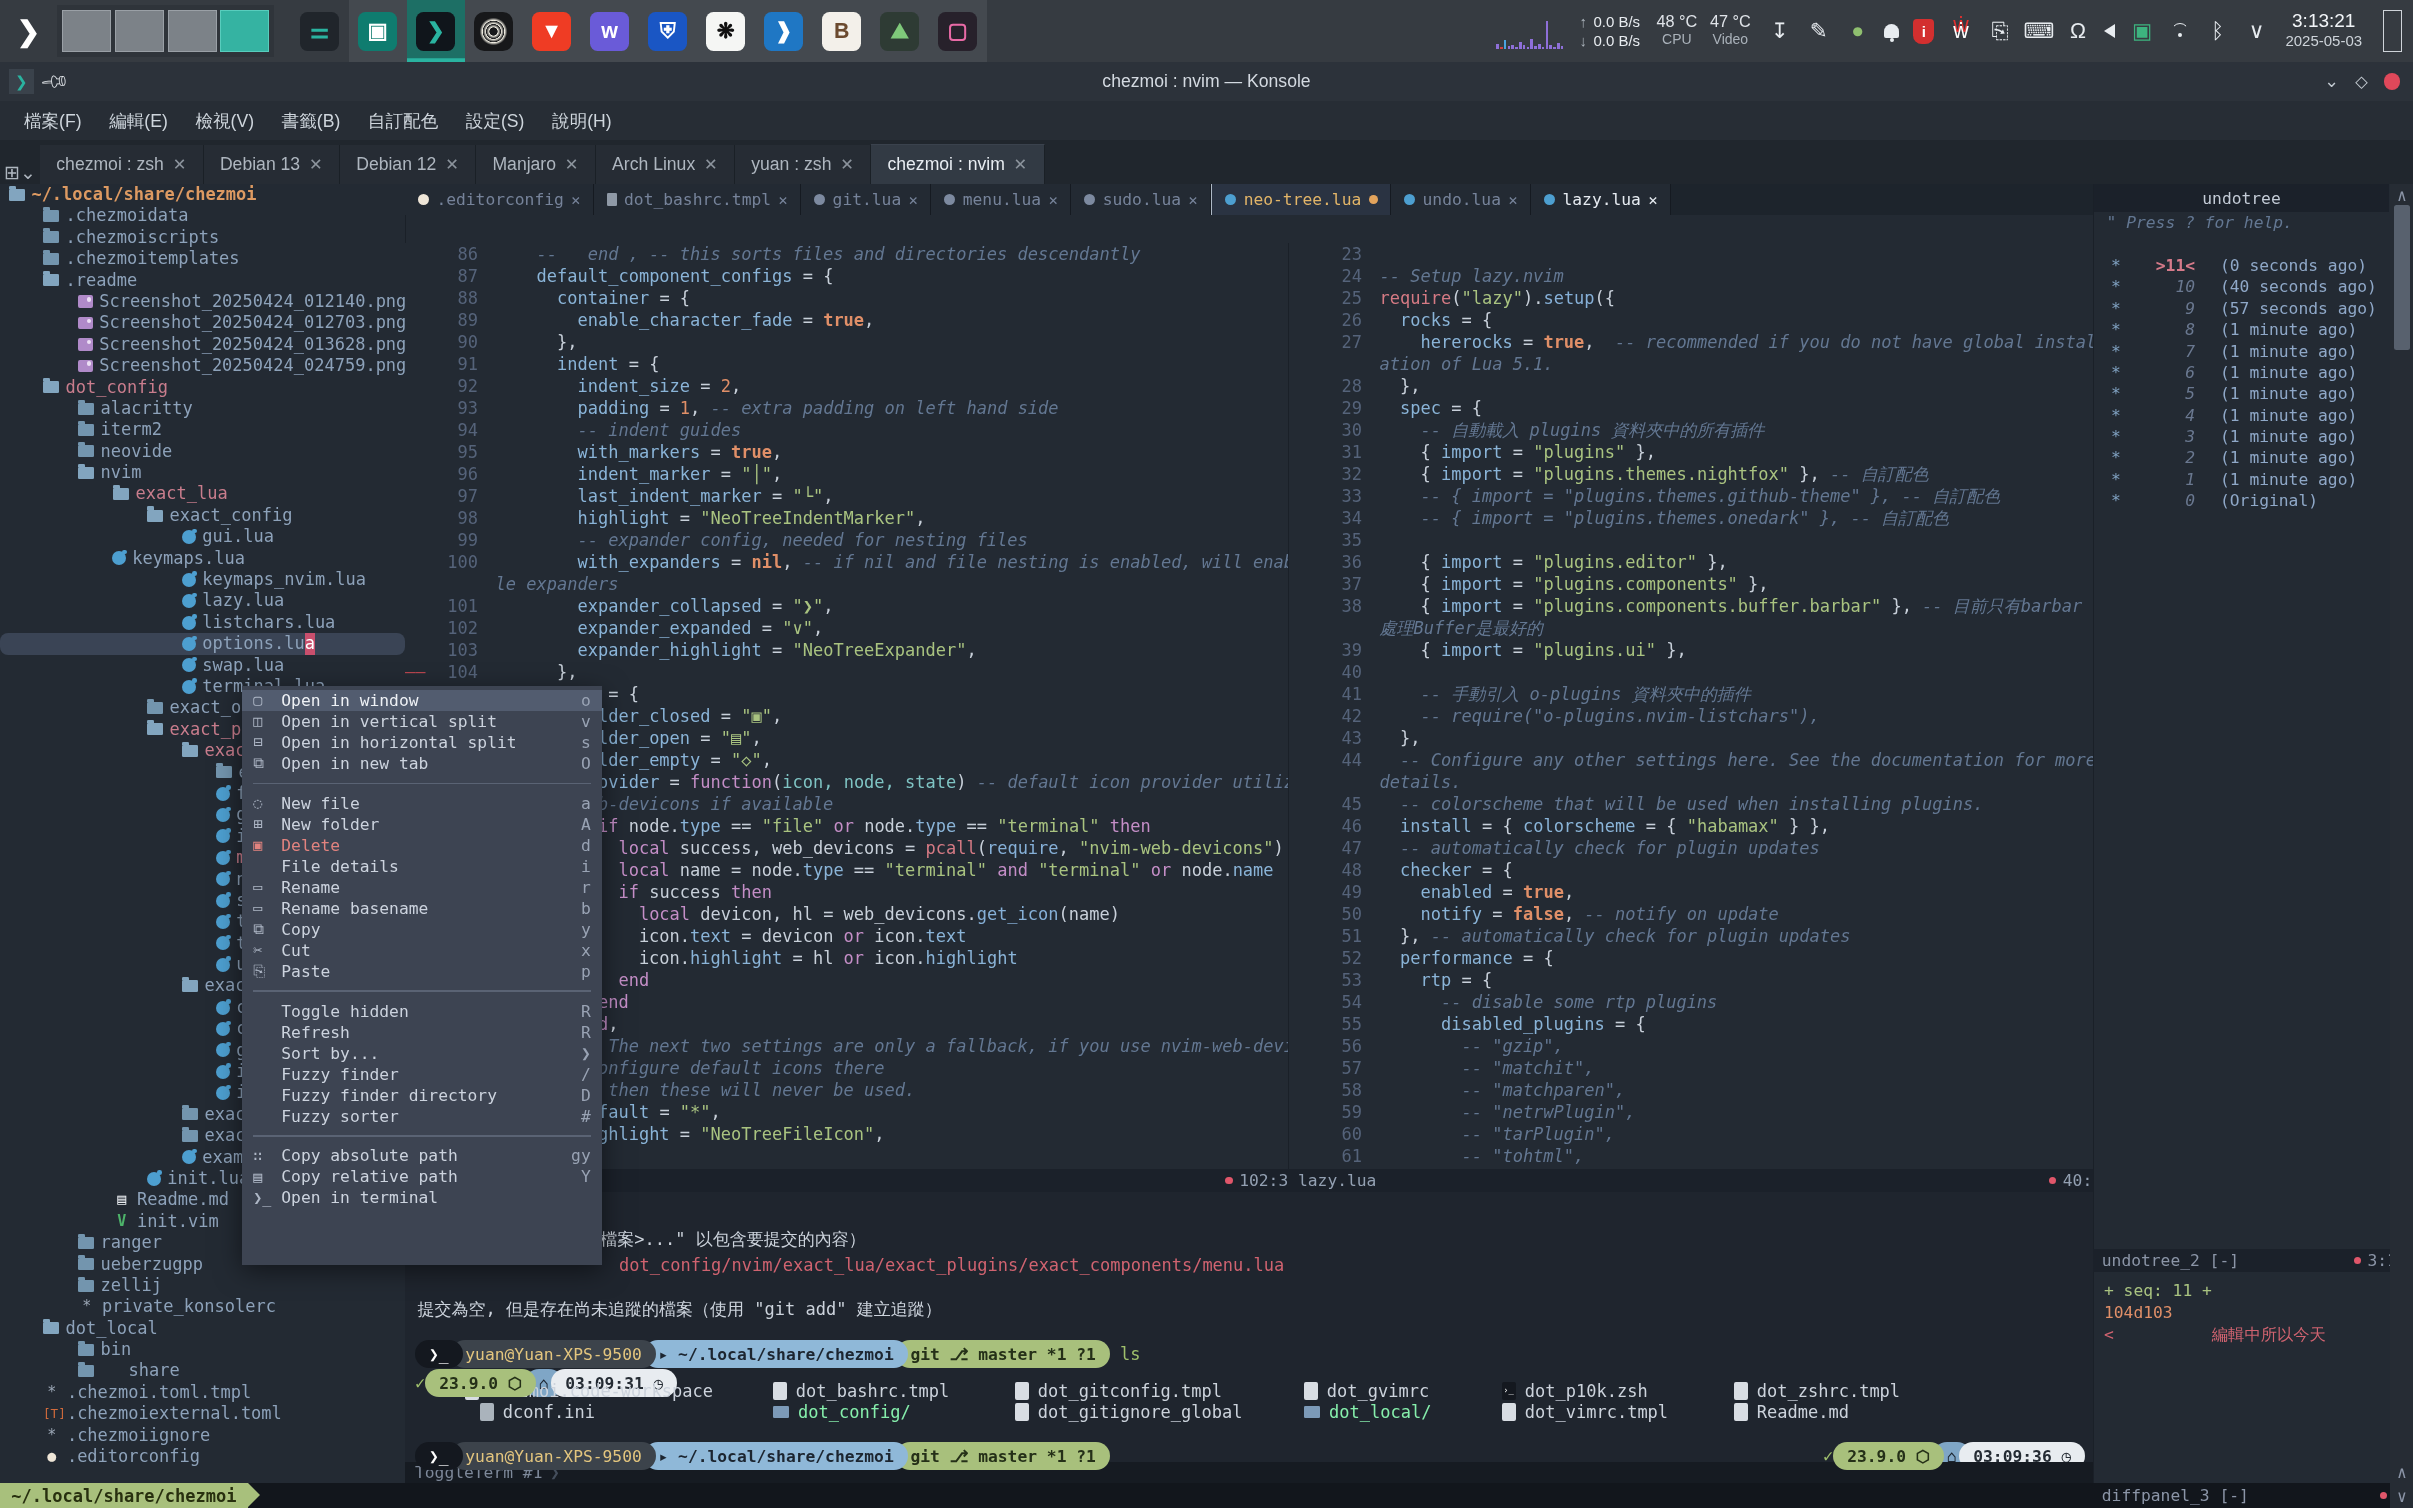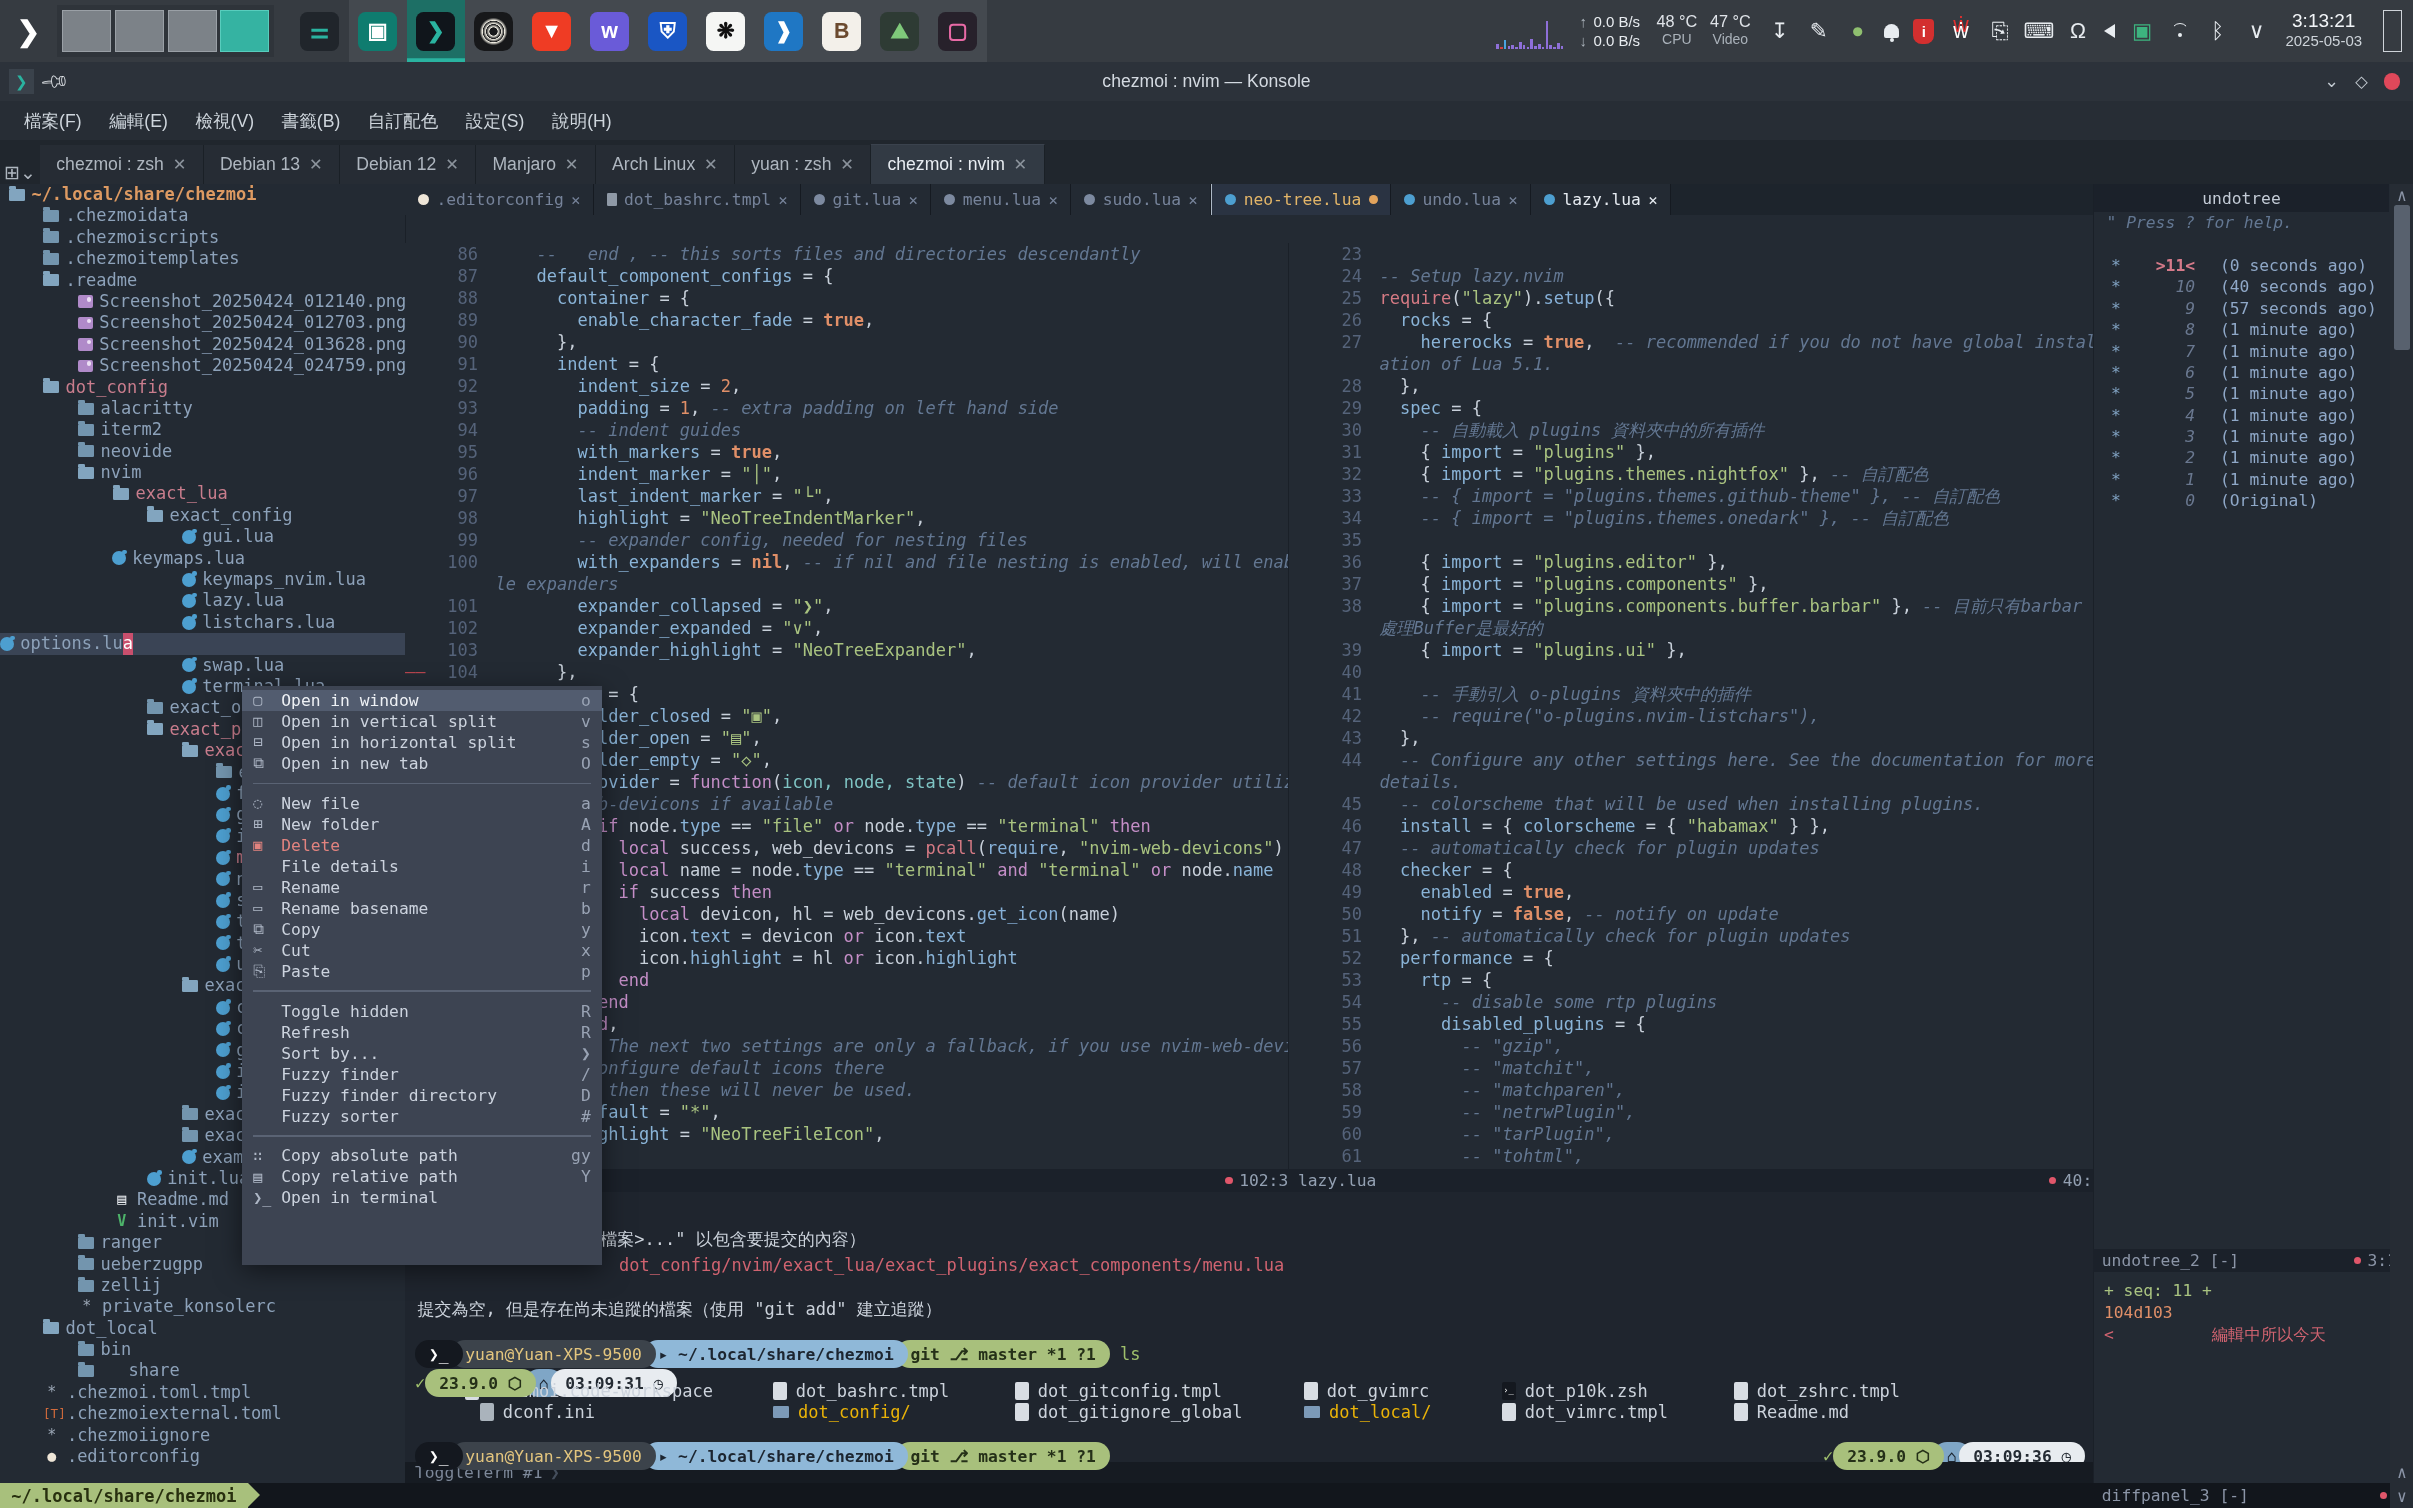--- a/index.html
+++ b/index.html
@@ -96,21 +96,21 @@
   .tline{position:absolute;white-space:pre;}
   .chip{display:inline-flex;align-items:center;height:28px;padding:0 14px;border-radius:14px;
         margin-right:-11.3px;font-size:16.3px;}
   .chips{display:flex;align-items:center;position:absolute;}
   .c-dark{background:#14181f;color:#fff;z-index:6}.c-gray{background:#3c434b;color:#e3c57e;z-index:5}
   .c-blue{background:#8fb8d8;color:#1c2530;z-index:4;font-weight:bold}
   .c-green{background:#a8c07c;color:#253018;z-index:3;font-weight:bold}
   .c-white{background:#e8ecf0;color:#242b33;font-weight:bold}
   .c-bluesm{background:#7fa6c6;color:#1c2530}
   .lsitem{position:absolute;display:flex;align-items:center;gap:8.8px;color:#ccd3dc;}
-  .lsitem.dir{color:#eab308;}
+  .lsitem.dir{color:#86efac;}
   .fico{width:14px;height:17.6px;background:#d8dde3;border-radius:1.9px;position:relative;}
   .fico.term{background:#14181f;}
   .fico.term::after{content:"›_";color:#fff;font-size:8.8px;position:absolute;left:1.3px;top:2.5px;}
   .fico.win{background:#aab3bc;}
   .fico.mdown{background:#d8dde3;}
   .dico{width:16.3px;height:12px;background:#86a7c8;border-radius:1.3px;position:relative;opacity:.9;}
   
   #undotree{left:2093px;top:184px;width:295px;height:1066px;border-left:1.3px solid #1a2028;font-size:16.3px;}
   #ut-title{height:28px;background:#1b212a;display:flex;align-items:center;justify-content:center;color:#c3cbd6;}
   .utrow{height:21.4px;display:flex;align-items:center;color:#8fa8c8;}
@@ -389,21 +389,21 @@
         <span class="lbl ">keymaps_nvim.lua</span>
       </div>
       <div class="trow" style="padding-left: 182px;">
         <span class="ic ic-lua"></span>
         <span class="lbl ">lazy.lua</span>
       </div>
       <div class="trow" style="padding-left: 182px;">
         <span class="ic ic-lua"></span>
         <span class="lbl ">listchars.lua</span>
       </div>
-      <div class="trow sel" style="">
+      <div class="trow sel" style="padding-left: 182px; border-radius: 8px;">
         <span class="ic ic-lua"></span>
         <span class="lbl ">options.lu</span>
         <span class="cursorblk">a</span>
       </div>
       <div class="trow" style="padding-left: 182px;">
         <span class="ic ic-lua"></span>
         <span class="lbl ">swap.lua</span>
       </div>
       <div class="trow" style="padding-left: 182px;">
         <span class="ic ic-lua"></span>

